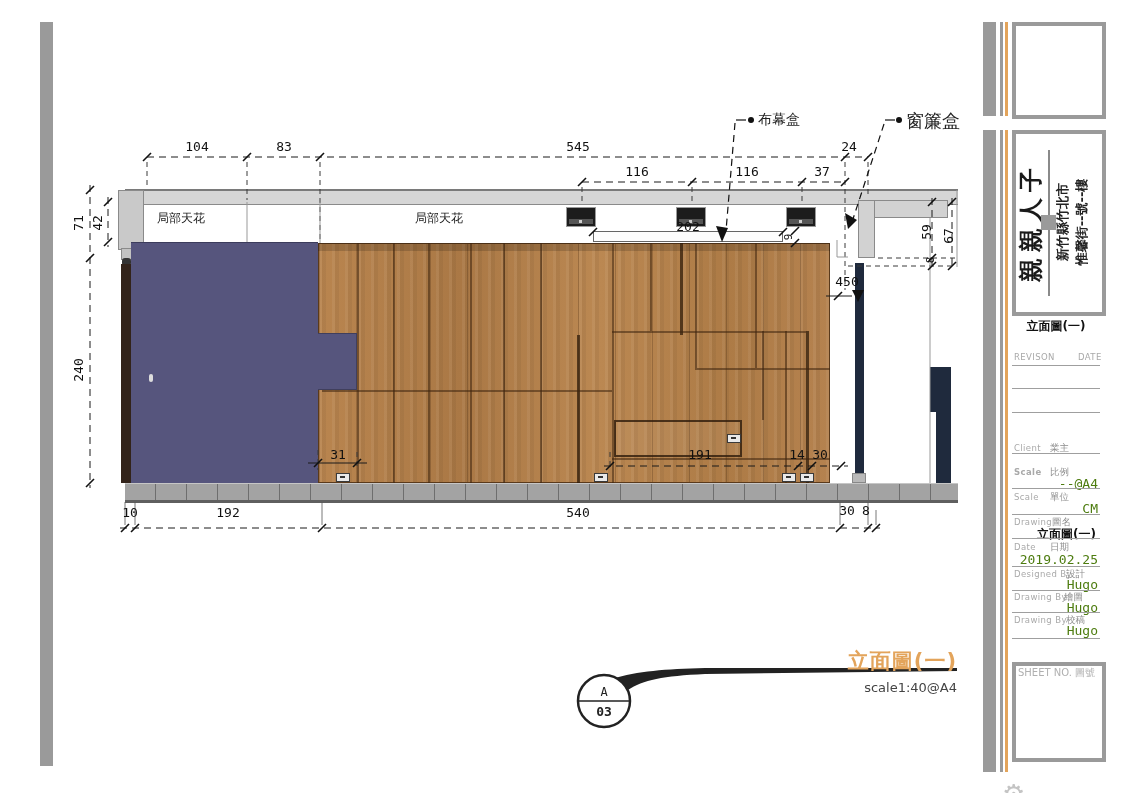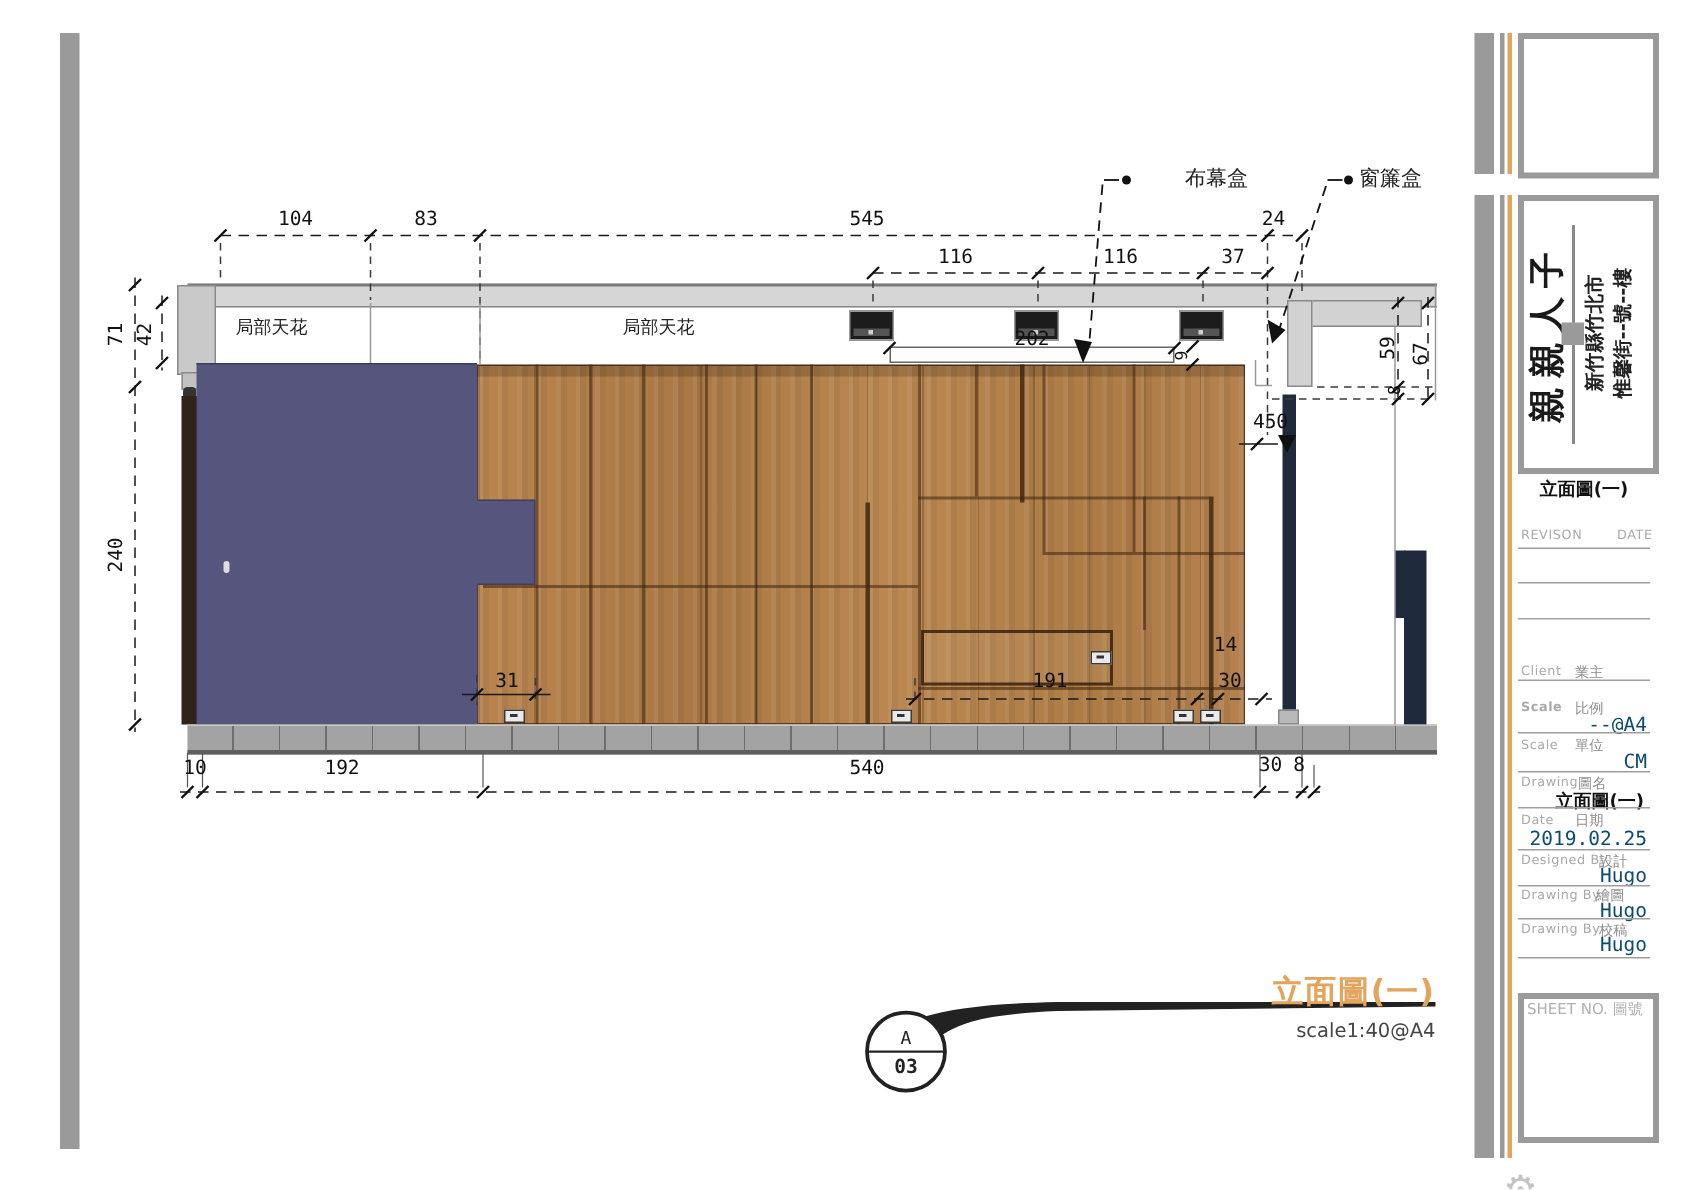--- a/index.html
+++ b/index.html
@@ -15,21 +15,21 @@
   
   .sv{position:absolute;width:2px;background:rgba(62,37,15,.55);}
   .sg{position:absolute;width:3px;background:rgba(45,26,10,.72);}
   .sh{position:absolute;height:2px;background:rgba(62,37,15,.55);}
   .chip{position:absolute;width:12px;height:7px;background:#e9e9e9;border:1px solid #3a3a3a;}
   .chip:after{content:"";position:absolute;left:3px;top:2px;width:5px;height:2px;background:#333;}
   .rule{position:absolute;left:1012px;width:88px;height:1px;background:#9f9f9f;}
   .tben{position:absolute;font-size:8.5px;color:#a9a9a9;letter-spacing:.4px;white-space:nowrap;}
   .tbzh{position:absolute;font-size:9.5px;color:#8d8d8d;white-space:nowrap;}
   .tbval{position:absolute;font-family:"DejaVu Sans Mono","Liberation Mono",monospace;
-         font-size:13px;color:#0c4a6e;right:24px;text-align:right;white-space:nowrap;}
+         font-size:13px;color:#4d7c0f;right:24px;text-align:right;white-space:nowrap;}
   .fixture{position:absolute;width:28px;height:18px;background:#1c1c1c;border:1px solid #9a9a9a;}
   .fixture:before{content:"";position:absolute;left:2px;right:2px;bottom:2px;height:5px;background:#555;}
   .fixture:after{content:"";position:absolute;left:12px;bottom:3px;width:3px;height:3px;background:#cfcfcf;}
 </style>
 </head>
 <body>
 
 <div id="stage">
 
   <div class="abs" style="left:40px;top:22px;width:13px;height:744px;background:#9a9a9a;"></div>
@@ -222,32 +222,32 @@
   <div class="dimr" style="left:788px;top:237px;font-size:11px;">9</div>
   <div class="dimr" style="left:78px;top:223px;">71</div>
   <div class="dimr" style="left:97px;top:223px;">42</div>
   <div class="dimr" style="left:78px;top:370px;">240</div>
   <div class="dimr" style="left:926px;top:232px;">59</div>
   <div class="dimr" style="left:948px;top:236px;">67</div>
   <div class="dimr" style="left:930px;top:260px;font-size:11px;">8</div>
   <div class="dim" style="left:847px;top:275px;">450</div>
   <div class="dim" style="left:338px;top:448px;">31</div>
   <div class="dim" style="left:700px;top:448px;">191</div>
-  <div class="dim" style="left:797px;top:424px;margin-left:20px;">14</div>
+  <div class="dim" style="left:797px;top:448px;">14</div>
   <div class="dim" style="left:820px;top:448px;">30</div>
   <div class="dim" style="left:130px;top:506px;">10</div>
   <div class="dim" style="left:228px;top:506px;">192</div>
   <div class="dim" style="left:578px;top:506px;">540</div>
   <div class="dim" style="left:847px;top:504px;">30</div>
   <div class="dim" style="left:866px;top:504px;">8</div>
 
   <div class="cjk" style="left:157px;top:212px;font-size:12px;">局部天花</div>
   <div class="cjk" style="left:415px;top:212px;font-size:12px;">局部天花</div>
-  <div class="cjk" style="left:758px;top:112px;font-size:14px;margin-left:32px;">布幕盒</div>
-  <div class="cjk" style="left:906px;top:112px;font-size:14px;">窗簾盒</div>
+  <div class="cjk" style="left:758px;top:112px;font-size:14px;">布幕盒</div>
+  <div class="cjk" style="left:906px;top:112px;font-size:18px;">窗簾盒</div>
 
   <div class="abs" style="right:165px;top:647px;font-size:21px;font-weight:bold;color:#e3a45b;letter-spacing:1px;">立面圖(一)</div>
   <div class="abs" style="right:165px;top:680px;font-size:13px;color:#444;">scale1:40@A4</div>
   <div class="abs" style="left:604px;top:685px;transform:translateX(-50%);font-size:12px;color:#222;font-family:'DejaVu Sans Mono',monospace;">A</div>
   <div class="abs" style="left:604px;top:704px;transform:translateX(-50%);font-size:13px;font-weight:bold;color:#222;font-family:'DejaVu Sans Mono',monospace;">03</div>
 
   <div class="abs" style="left:1012px;top:22px;width:86px;height:89px;border:4px solid #9a9a9a;background:#fff;"></div>
 
   <div class="abs" style="left:1012px;top:130px;width:86px;height:178px;border:4px solid #9a9a9a;background:#fff;"></div>
   <div class="abs" style="left:1031px;top:222px;transform:translate(-50%,-50%) rotate(-90deg);font-size:24px;font-weight:bold;color:#1a1a1a;letter-spacing:6px;white-space:nowrap;">親親人子</div>

